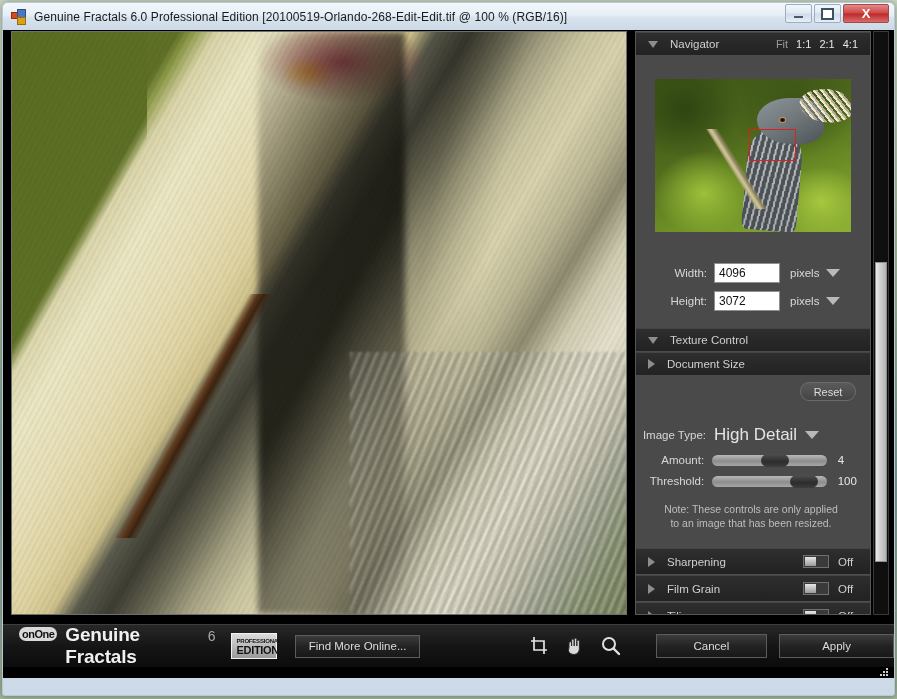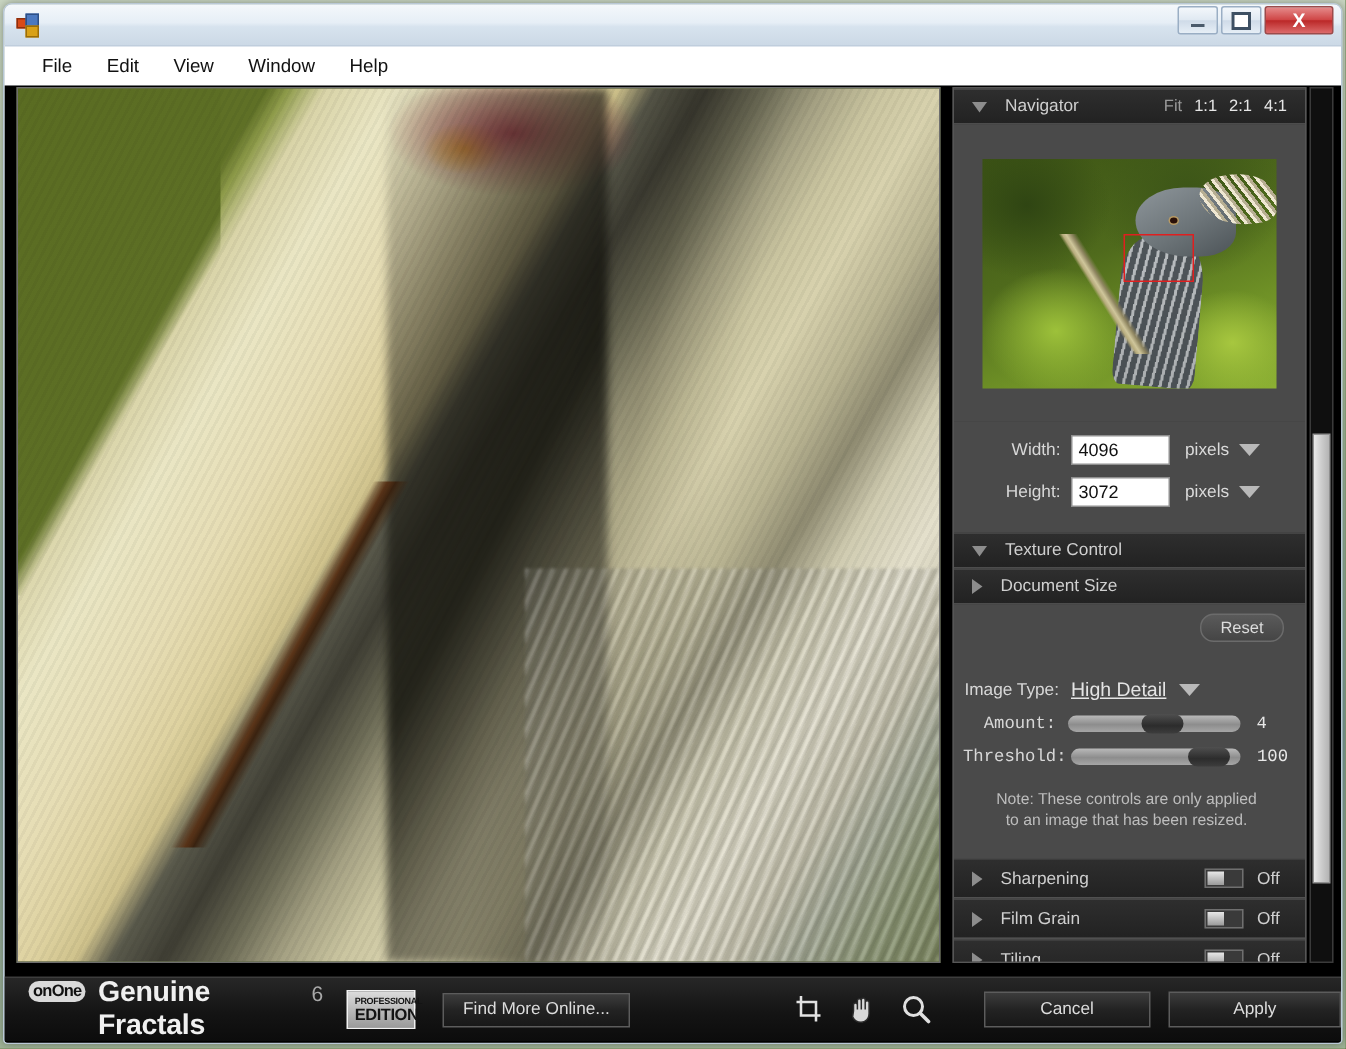--- a/index.html
+++ b/index.html
@@ -264,22 +264,22 @@
   .btn-reset {
     min-width: 56px; height: 19px;
     background: linear-gradient(180deg,#5a5a5a 0%, #454545 100%);
     border: 1px solid #6b6b6b; border-radius: 9px;
     color: #dcdcdc; font-size: 11px;
     font-family: "Liberation Sans", sans-serif;
     padding: 0 10px;
   }
   .type-row { display: flex; align-items: center; margin-bottom: 9px; }
   .type-label { width: 72px; text-align: right; padding-right: 8px; font-size: 11.5px; }
-  .type-value { font-size: 13px; color: #e4e4e4; margin-right: 8px; text-decoration: underline; }
-  .slider-row { display: flex; align-items: center; margin-bottom: 9px; font-family: Liberation Mono, monospace; }
+  .type-value { font-size: 17px; color: #e4e4e4; margin-right: 8px; }
+  .slider-row { display: flex; align-items: center; margin-bottom: 9px; }
   .sl-label { width: 72px; text-align: right; padding-right: 8px; font-size: 11.5px; }
   .sl-track {
     position: relative;
     width: 118px; height: 11px;
     background: linear-gradient(180deg,#b9b9b9 0%, #8d8d8d 55%, #a6a6a6 100%);
     border-radius: 6px;
   }
   .sl-knob {
     position: absolute; top: -1px;
     width: 28px; height: 13px;
@@ -383,34 +383,28 @@
 
 <div id="app">
   <div class="win-frame">
 
     <div class="titlebar">
       <span class="app-icon">
         <i class="a"></i>
           <i class="b"></i>
           <i class="c"></i>
       </span>
+      <span class="title-text">Genuine Fractals 6.0 Professional Edition [20100519-Orlando-268-Edit-Edit.tif @ 100 % (RGB/16)]</span>
       <div class="win-buttons">
         <button class="wb wb-min"></button>
         <button class="wb wb-max"></button>
         <button class="wb wb-close">X</button>
       </div>
     </div>
 
-    <div class="menubar">
-      <div class="menu-item">File</div>
-      <div class="menu-item">Edit</div>
-      <div class="menu-item">View</div>
-      <div class="menu-item">Window</div>
-      <div class="menu-item">Help</div>
-    </div>
 
     <div class="client">
 
       <div class="canvas-wrap">
         <div class="photo">
           <div class="photo-green-corner"></div>
           <div class="photo-dark-streak"></div>
           <div class="photo-brown-line"></div>
           <div class="photo-feathers"></div>
         </div>

